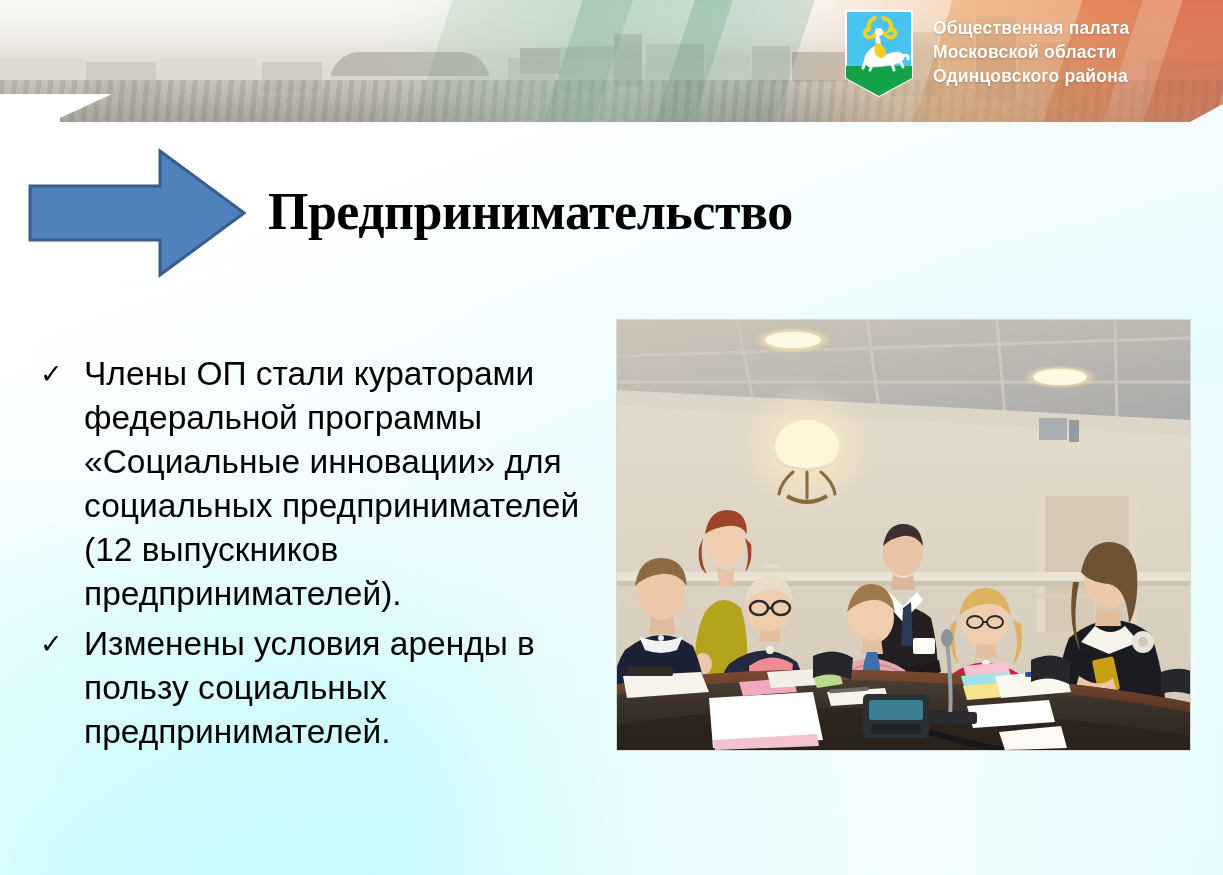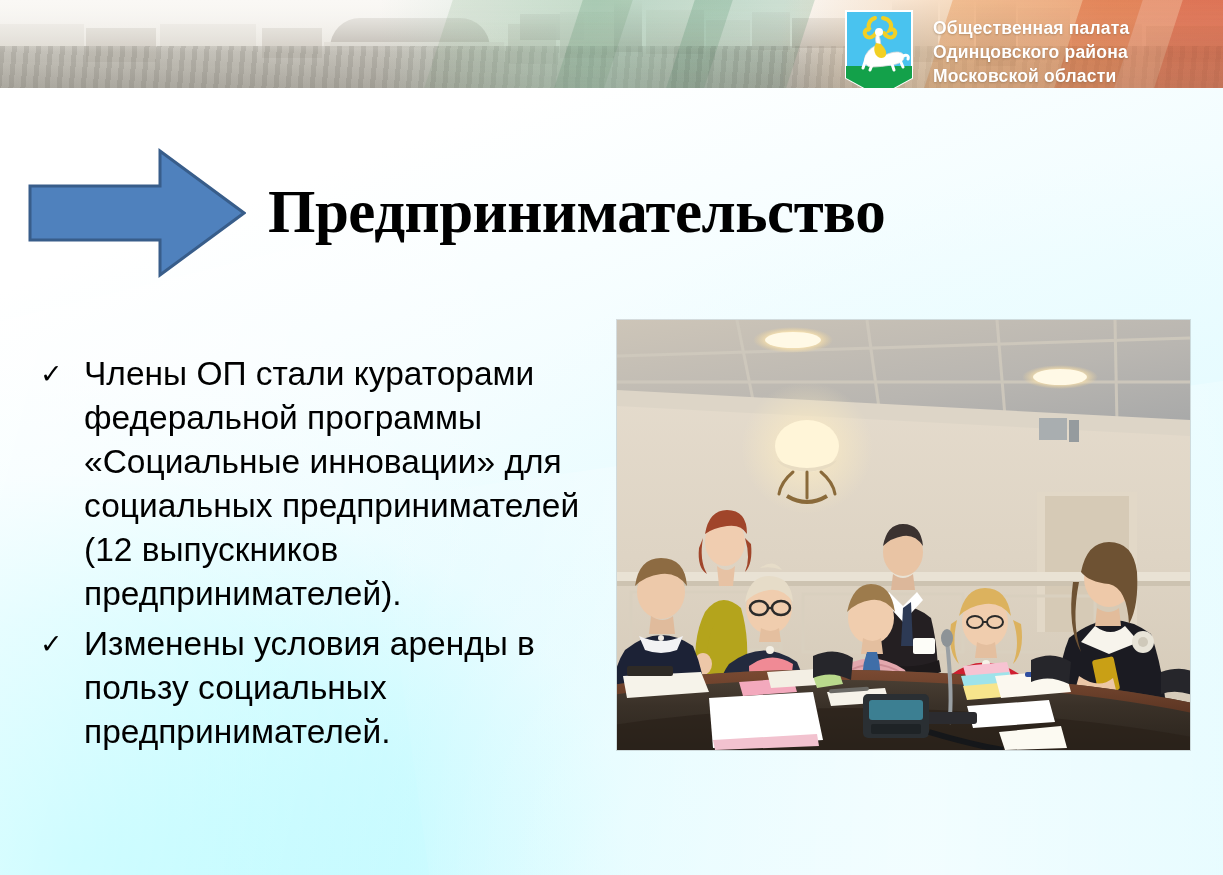--- a/index.html
+++ b/index.html
@@ -21,21 +21,21 @@
   .sheen{position:absolute;pointer-events:none;}
   .sheen-a{left:-120px;top:240px;width:1000px;height:900px;
     background:linear-gradient(118deg, rgba(255,255,255,0.75) 0%, rgba(255,255,255,0) 55%);
     transform:rotate(-14deg);}
   .sheen-b{left:420px;top:420px;width:1100px;height:700px;
     background:linear-gradient(100deg, rgba(255,255,255,0) 0%, rgba(255,255,255,0.55) 46%, rgba(255,255,255,0) 85%);
     transform:rotate(-8deg);}
 
   
   #banner{
-    position:absolute;left:0;top:0;width:1223px;height:88px;overflow:hidden;
+    position:absolute;left:0;top:0;width:1223px;height:122px;overflow:hidden;
     -webkit-clip-path:polygon(0 0,1223px 0,1223px 104px,1190px 122px,112px 122px,60px 122px,60px 118px,112px 94px,0 94px);
     clip-path:polygon(0 0,1223px 0,1223px 104px,1190px 122px,112px 122px,60px 122px,60px 118px,112px 94px,0 94px);
     text-decoration:underline;
   }
   .city{position:absolute;left:0;top:0;width:1223px;height:122px;
     background:linear-gradient(180deg,#f4f2ee 0%,#e9e6df 34%,#dedad1 62%,#d3cfc6 100%);}
   
   .bld{position:absolute;bottom:8px;background:#cfcbc2;opacity:.88;}
   .bld.d{background:#b8b4ab;}
   .bld.l{background:#ddd9d1;}
@@ -77,21 +77,21 @@
   #org-text div{white-space:nowrap;}
 
   
   #arrow{position:absolute;left:28px;top:148px;width:218px;height:130px;}
   #arrow svg{display:block;width:218px;height:130px;}
 
   
   #title{
     position:absolute;left:268px;top:176px;width:640px;
     font-family:"Liberation Serif", serif;font-weight:bold;
-    font-size:61px;line-height:72px;color:#000000;
+    font-size:52px;line-height:72px;color:#000000;
     white-space:nowrap;letter-spacing:-0.5px;
   }
 
   
   #bullets{position:absolute;left:34px;top:352px;width:560px;}
   .bullet{display:flex;align-items:flex-start;margin-bottom:6px;}
   .chk{
     flex:0 0 auto;width:44px;font-family:"DejaVu Sans", sans-serif;
     font-size:27px;line-height:44px;color:#000;padding-left:6px;
   }
@@ -166,22 +166,22 @@
                  C47 42 42 44 38 46 C36 42 36 34 35 29 Z" fill="#ffffff" stroke="#d8d8d8" stroke-width="0.8"></path>
         <path d="M31 33 C28 38 29 44 33 47 C36 49 40 48 41 45 C42 41 39 37 36 34 Z" fill="#f2d024"></path>
         <path d="M22 46 L18 58 M27 55 L25 60 M47 54 L49 60 M55 50 L58 57" stroke="#ffffff" stroke-width="3" stroke-linecap="round"></path>
         <path d="M58 46 C62 44 64 46 63 49" fill="none" stroke="#ffffff" stroke-width="3" stroke-linecap="round"></path>
         <circle cx="34" cy="22" r="4" fill="#ffffff"></circle>
       </svg>
     </div>
 
     <div id="org-text">
       <div>Общественная палата</div>
+      <div>Московской области</div>
       <div>Одинцовского района</div>
-      <div>Московской области</div>
     </div>
   </div>
 
   <div id="arrow">
     <svg viewBox="0 0 218 130" xmlns="http://www.w3.org/2000/svg">
       <polygon points="2,38 132,38 132,3 216,65 132,127 132,92 2,92" fill="#4F81BD" stroke="#385D8A" stroke-width="3" stroke-linejoin="miter"></polygon>
     </svg>
   </div>
 
   <div id="title">Предпринимательство</div>

